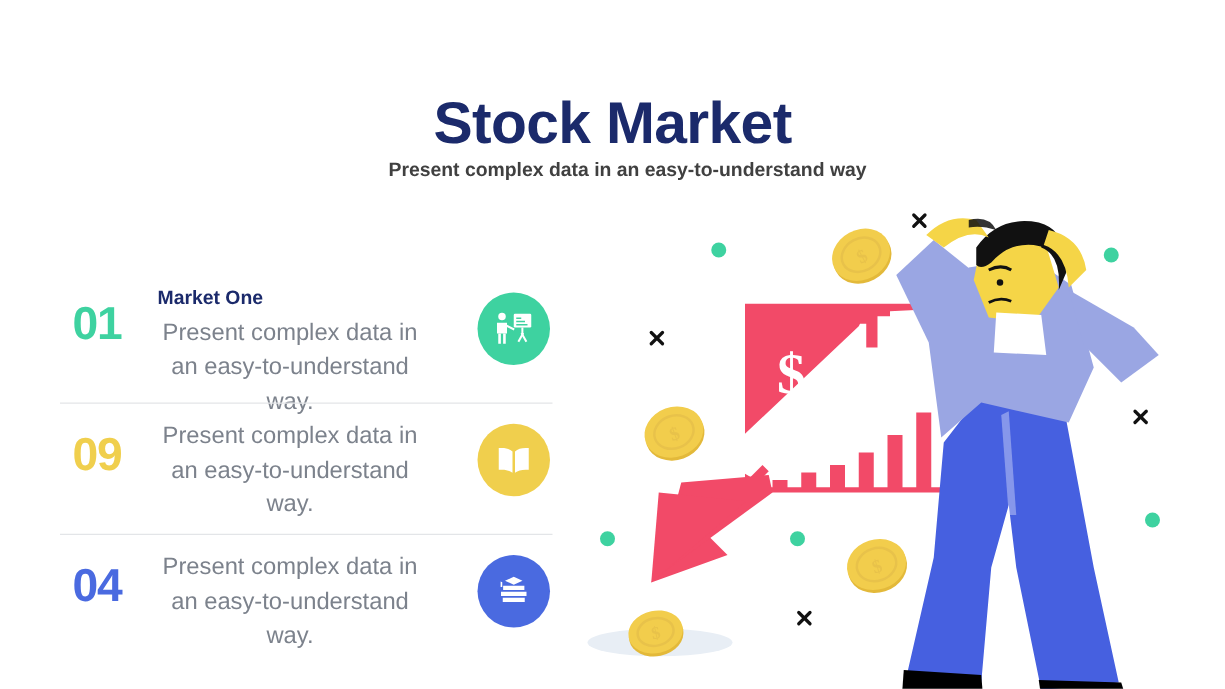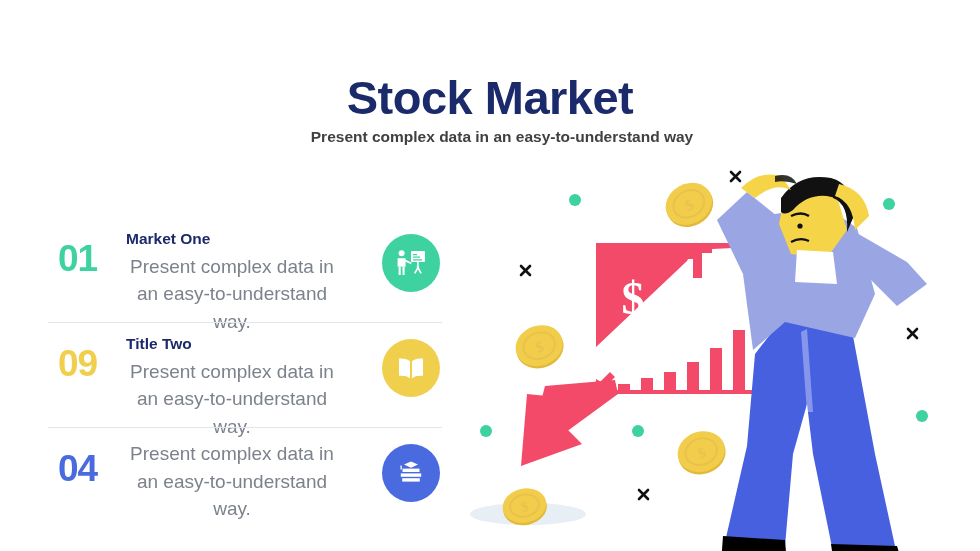--- a/index.html
+++ b/index.html
@@ -145,21 +145,20 @@
             <path d="M2.6 17.7h2.1V26H2.6zM6.5 17.7h2.1V26H6.5z"></path>
             <path d="M9.3 10.6l6.4 3.1-0.7 1.6-6.4-3.1z"></path>
           </svg>
         </span>
       </div>
     </div>
 
     <div class="row">
       <div class="num" style="color:#f0cf4d">09</div>
       <div class="row-text">
-        <p class="row-title">Title Two</p>
         <p class="row-desc">Present complex data in an easy-to-understand way.</p>
       </div>
       <div class="badge" style="background:#f0cf4d">
         <span>
           <svg width="28" height="24" viewBox="0 0 28 24" fill="#ffffff">
             <path d="M13 5.2C10.9 3.3 8.1 2.4 4.4 2.4H2v17.3h2.6c3.4 0 6.1.8 8.4 2.5V5.2z"></path>
             <path d="M15 5.2c2.1-1.9 4.9-2.8 8.6-2.8H26v17.3h-2.6c-3.4 0-6.1.8-8.4 2.5V5.2z"></path>
           </svg>
         </span>
       </div>

